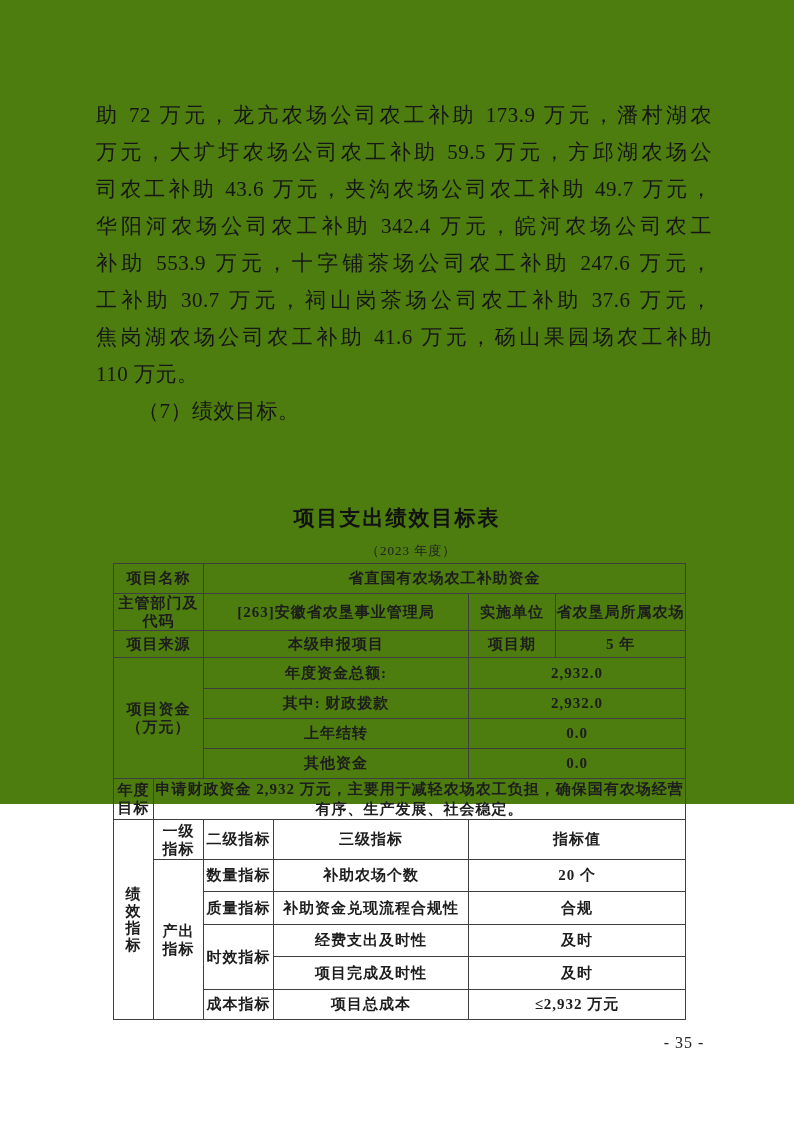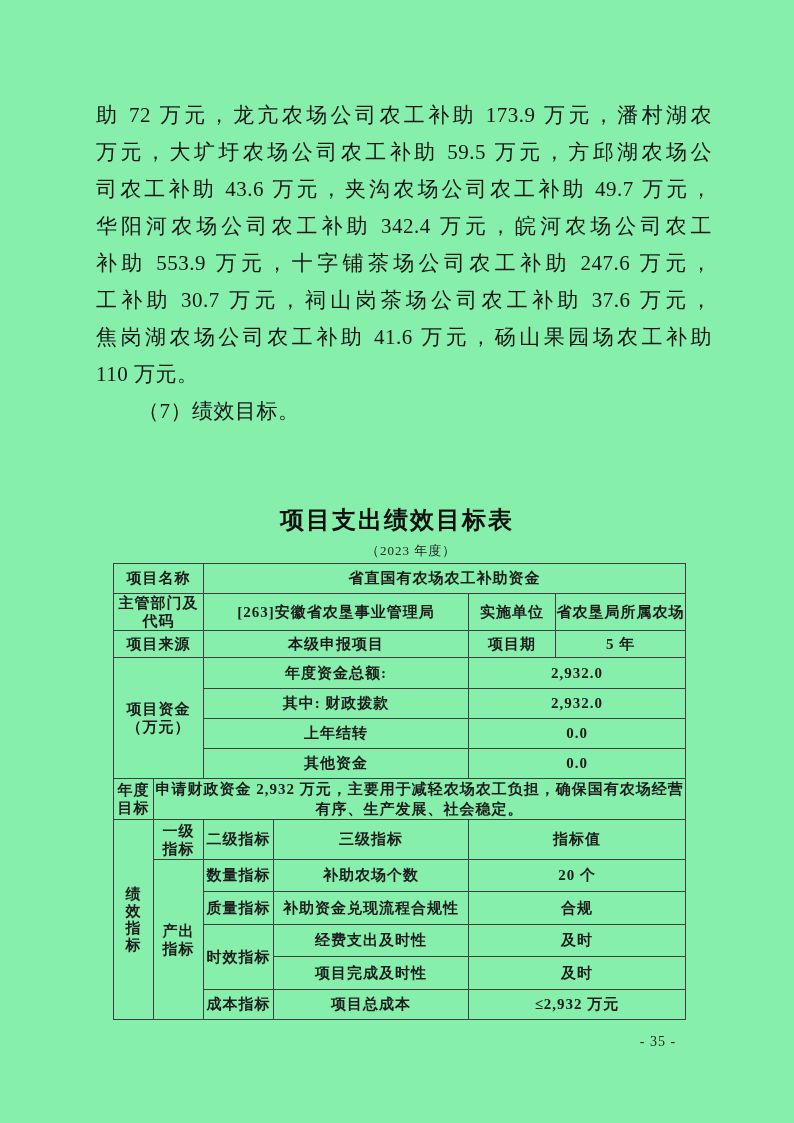--- a/index.html
+++ b/index.html
@@ -1,33 +1,33 @@
 <!DOCTYPE html>
 <html><head>
 <meta charset="utf-8">
 <style>
   html,body{margin:0;padding:0;}
   body{
     width:794px;height:1123px;background:#ffffff;position:relative;
     font-family:"Liberation Serif","DejaVu Serif",serif;color:#1d1d1d;
     overflow:hidden;
   }
-  .page{position:absolute;left:0;top:0;width:794px;height:1123px;background:#86efac;}
+  .page{position:absolute;left:0;top:0;width:794px;height:804px;background:#4d7c0f;}
 
   
   .para{position:absolute;left:96px;top:97px;width:616px;font-size:21px;line-height:37px;color:#161616;}
   .pline{height:37px;letter-spacing:0.5px;white-space:nowrap;}
   .pline.just{text-align:justify;text-align-last:justify;white-space:normal;}
   .pline.indent{text-indent:42px;}
 
   
   .tbl-title{
     position:absolute;left:0;top:504px;width:794px;text-align:center;
     font-family:"Liberation Sans","DejaVu Sans",sans-serif;font-weight:bold;
-    font-size:24px;letter-spacing:2px;color:#111;
+    font-size:21px;letter-spacing:2px;color:#111;
   }
   .tbl-subtitle{position:absolute;left:14px;top:542px;width:794px;text-align:center;font-size:13px;letter-spacing:1px;color:#222;}
 
   
   table.goal{
     position:absolute;left:113px;top:563px;width:572px;
     border-collapse:collapse;table-layout:fixed;
     border:1.5px solid #3f3f3f;
     font-weight:bold;
   }
@@ -48,21 +48,21 @@
   td.f1{padding-left:20px;letter-spacing:5px;}
   td.f2{padding-left:70px;letter-spacing:5px;}
   td.fval{text-align:right;padding-right:9px;font-size:14px;letter-spacing:0;}
   td.goalTxt{
     text-align:justify;font-size:14px;line-height:20px;
     padding:3px 9px;letter-spacing:0.5px;
   }
   td.l3{text-align:left;padding-left:10px;}
   td.ls{letter-spacing:3px;}
 
-  .pagenum{position:absolute;left:618px;top:1034px;width:80px;text-align:center;font-size:14px;color:#222;letter-spacing:1px;}
+  .pagenum{position:absolute;left:644px;top:1034px;width:80px;text-align:center;font-size:16px;color:#222;letter-spacing:1px;}
 </style>
 </head>
 <body>
 
 <div class="page">
 
   <div class="para">
     <div class="pline just">助 72 万元，龙亢农场公司农工补助 173.9 万元，潘村湖农</div>
     <div class="pline just">万元，大圹圩农场公司农工补助 59.5 万元，方邱湖农场公</div>
     <div class="pline just">司农工补助 43.6 万元，夹沟农场公司农工补助 49.7 万元，</div>

